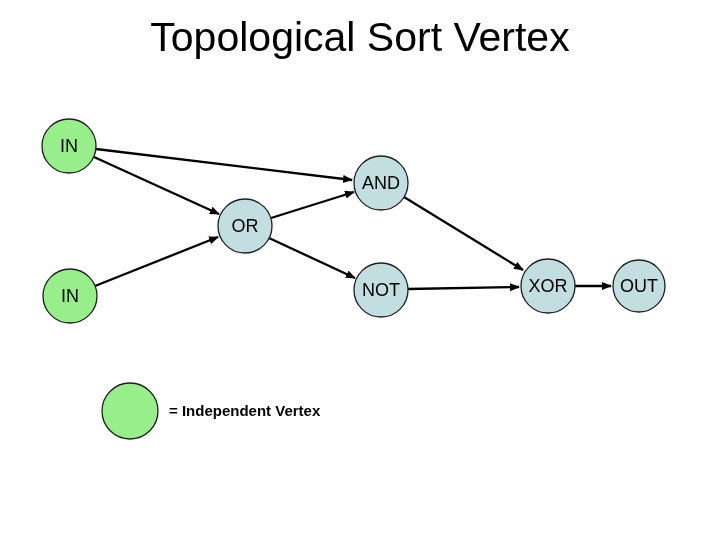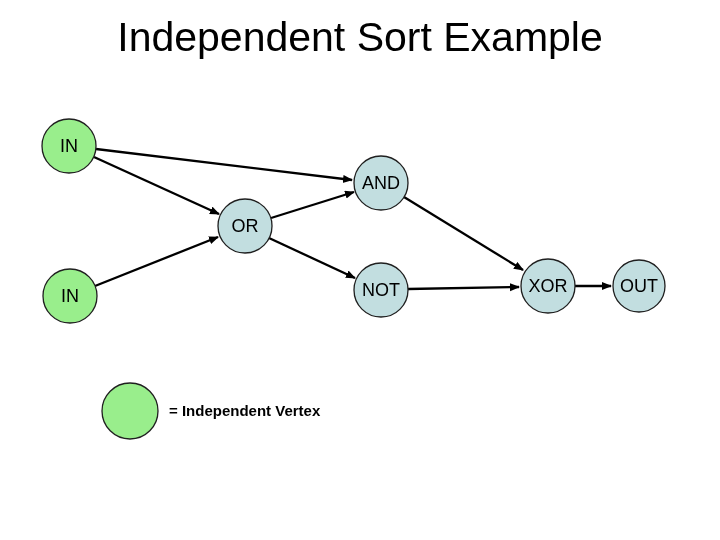--- a/index.html
+++ b/index.html
@@ -54,21 +54,21 @@
     font-weight: bold;
     fill: #000000;
     text-anchor: start;
   }
 </style>
 </head>
 <body>
 
 <div class="slide">
 
-  <h1 class="slide-title">Independent Sort Example</h1>
+  <h1 class="slide-title">Topological Sort Vertex</h1>
 
   <svg class="graph-svg" width="720" height="540" viewBox="0 0 720 540">
 
     <defs>
       <marker id="arrowhead" markerWidth="11" markerHeight="9" refX="9" refY="4" orient="auto" markerUnits="userSpaceOnUse">
         <path d="M0,0 L10,4 L0,8 z" fill="#000000"></path>
       </marker>
     </defs>
 
     <g>

